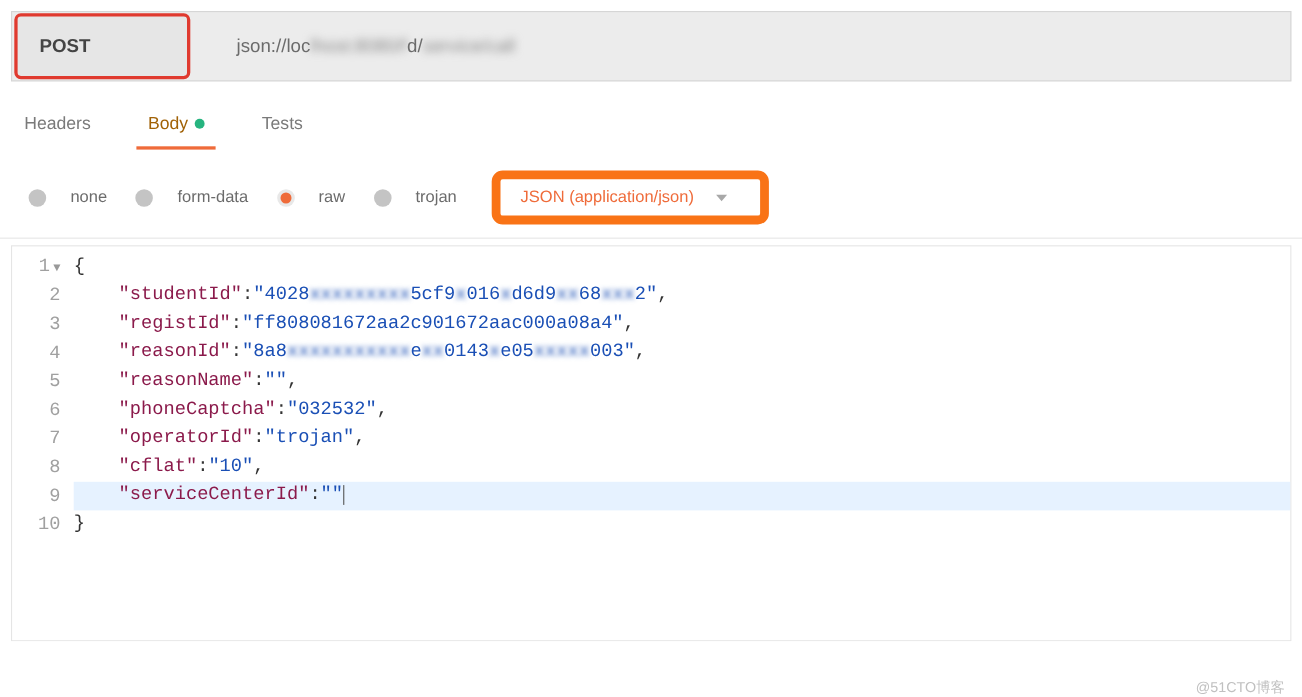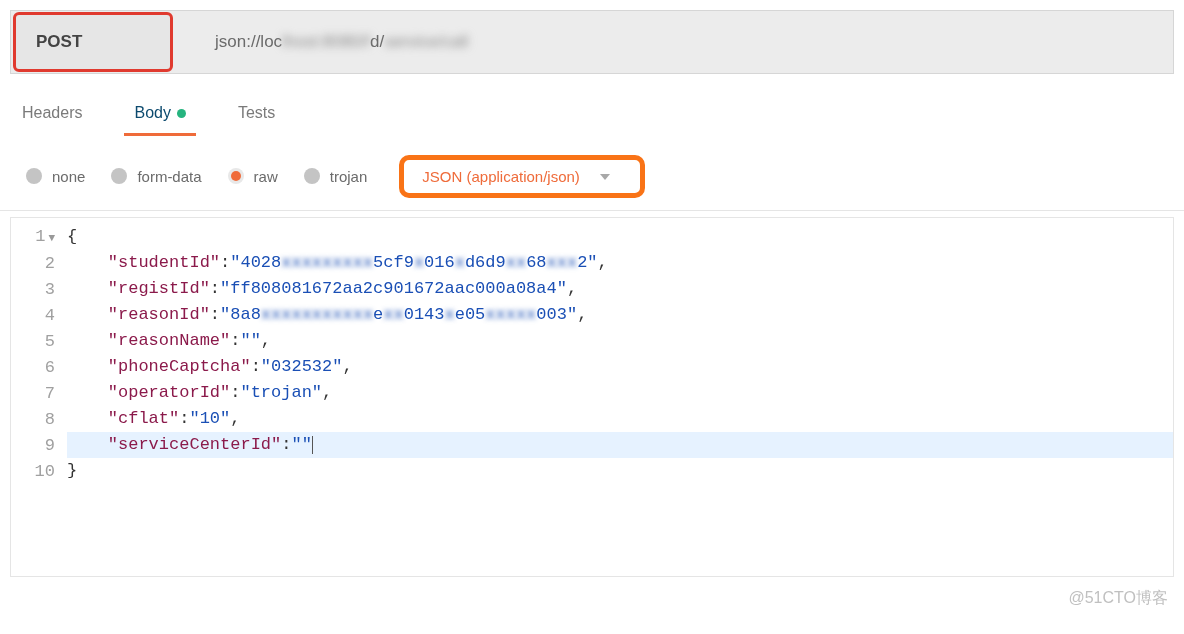--- a/index.html
+++ b/index.html
@@ -3,42 +3,42 @@
 <meta charset="utf-8">
 <style>
 * { margin: 0; padding: 0; box-sizing: border-box; }
 body { font-family: -apple-system, BlinkMacSystemFont, "Segoe UI", Helvetica, Arial, sans-serif; font-size: 14px; color: #565656; background: #fff; width: 1184px; }
 .top-bar { background: #ececec; border: 1px solid #d6d6d6; display: flex; align-items: center; height: 64px; margin: 10px 10px 0 10px; }
 .method-select { width: 160px; height: 60px; margin: 2px; background: #e6e6e6; display: flex; align-items: center; padding: 14px 20px; font-size: 17px; font-weight: 600; color: #444; position: relative; border: 3px solid #e03a2f; border-radius: 6px; }
 .url-field { flex: 1; height: 52px; background: transparent; border: none; font-size: 17px; color: #6b6b6b; padding-left: 40px; display: flex; align-items: center; }
 .url-blur { display: inline-block; filter: blur(4px); -webkit-filter: blur(4px); color: #888; }
 .tabs { display: flex; gap: 44px; padding: 24px 10px 0 18px; font-size: 16px; color: #7a7a7a; border-bottom: 1px solid transparent; }
 .tab { padding: 6px 4px 14px 4px; cursor: pointer; position: relative; }
-.tab.active { color: #0c4a6e; }
+.tab.active { color: #a16207; }
 .tab.active::after { content: ""; position: absolute; left: -6px; right: -6px; bottom: 0; height: 3px; background: #ef6b3a; }
 .headers-count { color: #26b47f; font-weight: 500; }
 .body-dot { display: inline-block; width: 9px; height: 9px; background: #26b47f; border-radius: 50%; margin-left: 6px; vertical-align: middle; }
 .body-types { display: flex; align-items: center; gap: 26px; padding: 18px 10px 12px 26px; font-size: 15px; color: #6b6b6b; border-bottom: 1px solid #e5e5e5; }
-.radio { display: inline-flex; align-items: flex-start; gap: 10px; cursor: pointer; }
+.radio { display: inline-flex; align-items: flex-end; gap: 22px; cursor: pointer; }
 .radio-circle { width: 16px; height: 16px; border-radius: 50%; background: #c4c4c4; position: relative; flex-shrink: 0; }
 .radio-circle.checked { background: #e8e8e8; }
 .radio-circle.checked::after { content: ""; position: absolute; width: 10px; height: 10px; background: #ef6b3a; border-radius: 50%; left: 3px; top: 3px; }
-.content-type { color: #ef6b3a; font-size: 15px; padding: 8px 30px 8px 18px; border: 5px solid #f97316; border-radius: 10px; margin-left: 6px; display: flex; align-items: center; gap: 20px; }
+.content-type { color: #ef6b3a; font-size: 15px; padding: 8px 30px 8px 18px; border: 8px solid #f97316; border-radius: 10px; margin-left: 6px; display: flex; align-items: center; gap: 20px; }
 .caret { width: 0; height: 0; border-left: 5px solid transparent; border-right: 5px solid transparent; border-top: 6px solid #a8a8a8; }
 .editor { display: flex; font-family: Consolas, Monaco, "Courier New", monospace; font-size: 17px; line-height: 26px; border: 1px solid #e5e5e5; margin: 6px 10px 0 10px; padding: 6px 0; min-height: 360px; }
 .gutter { width: 56px; text-align: right; color: #a0a0a0; padding-right: 12px; user-select: none; }
 .gutter .fold { color: #999; font-size: 11px; margin-left: 3px; }
 .code { flex: 1; }
 .code .line { white-space: pre; }
 .code .line.hl { background: #e6f2ff; }
 .brace { color: #333; }
 .key { color: #8b1a4b; }
 .str { color: #1a4fb5; }
 .punct { color: #333; }
-.watermark { position: absolute; right: 16px; bottom: 25px; font-size: 16px; color: #c0c0c0; }
+.watermark { position: absolute; right: 16px; bottom: 0; font-size: 13px; color: #c0c0c0; }
 .blur-span { filter: blur(2.5px); -webkit-filter: blur(2.5px); }
 .cursor-line { display:inline-block; width:1px; height:18px; background:#555; vertical-align:middle; }
 </style>
 </head>
 <body>
 
 <div class="top-bar">
   <div class="method-select">
     <span>POST</span>
   </div>

